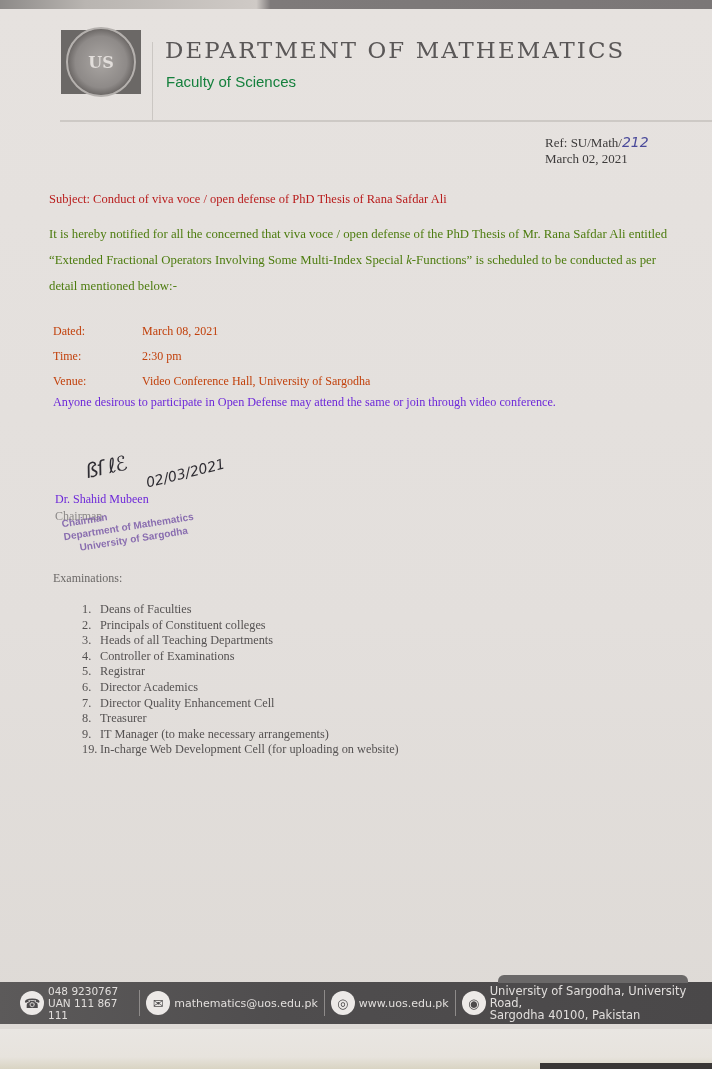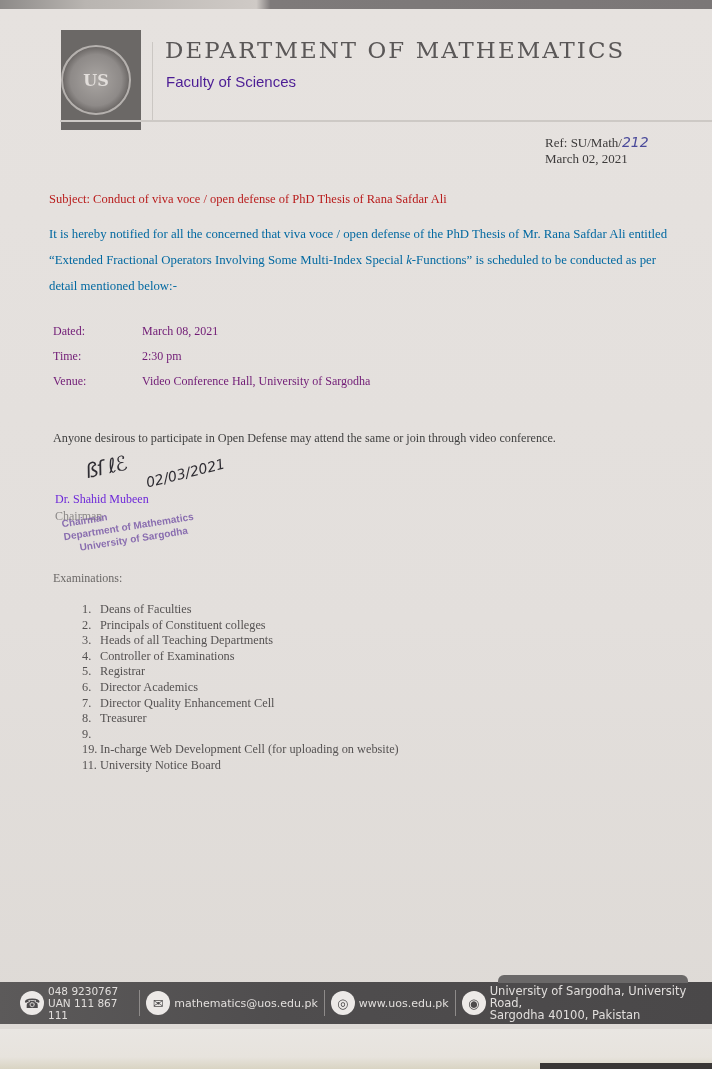--- a/index.html
+++ b/index.html
@@ -11,65 +11,65 @@
   }
   .top-strip {
     position: absolute; left: 0; top: 0; width: 712px; height: 9px;
     background: linear-gradient(90deg, #8d8a88 0%, #b9b5b1 12%, #cfcac6 36%, #7e7a7a 38%, #7b7777 100%);
   }
   .page {
     position: absolute; left: 0; top: 9px; width: 712px; height: 1020px;
     background: linear-gradient(180deg, #e6e2df 0%, #e3dfdc 60%, #dedad6 100%);
   }
   .logo {
-    position: absolute; left: 61px; top: 30px; width: 80px; height: 100px;
+    position: absolute; left: 61px; top: 30px; width: 80px; height: 64px;
     background: #6b6866;
-    display: flex; align-items: center; 
+    display: flex; align-items: center; justify-content: center;
   }
   .logo .seal {
     width: 66px; height: 66px; border-radius: 50%;
     background: radial-gradient(circle, #a9a5a2 0%, #8e8a88 55%, #6e6a68 70%, #9a9693 74%, #7a7674 100%);
     border: 2px solid #b5b1ae;
     display: flex; align-items: center; justify-content: center;
     font-family: "DejaVu Serif", serif; font-weight: bold; font-size: 16px; color: #e2dedb;
   }
   .head-divider {
     position: absolute; left: 152px; top: 42px; width: 1px; height: 80px; background: #cbc7c3;
   }
   .dept-title {
     position: absolute; left: 165px; top: 38px;
     font-family: "DejaVu Serif", serif; font-weight: 200; font-size: 22px; letter-spacing: 2px;
     color: #5a5757; transform: scaleX(1.04); transform-origin: left;
   }
   .faculty {
     position: absolute; left: 166px; top: 73px;
-    font-family: "Liberation Sans", sans-serif; font-size: 15px; color: #4c1d95;
+    font-family: "Liberation Sans", sans-serif; font-size: 15px; color: #15803d;
   }
   .rule {
     position: absolute; left: 60px; top: 120px; width: 652px; height: 2px; background: #cdc9c5;
   }
   .ref {
     position: absolute; left: 545px; top: 134px; font-size: 13px; line-height: 16px; color: #3d3b3b;
   }
   .ref .hand {
     font-family: "DejaVu Sans", sans-serif; color: #4a4a9a; font-size: 14px; font-style: italic;
   }
   .ref .date-line { display:block; }
   .subject {
     position: absolute; left: 49px; top: 192px; font-size: 12.5px; color: #b91c1c;
   }
   .body-para {
     position: absolute; left: 49px; top: 221px; width: 625px;
-    font-size: 12.8px; line-height: 26px; color: #0369a1;
-  }
-  .details { position: absolute; left: 53px; top: 321px; font-size: 12px; color: #701a75; }
+    font-size: 12.8px; line-height: 26px; color: #4d7c0f;
+  }
+  .details { position: absolute; left: 53px; top: 321px; font-size: 12px; color: #c2410c; }
   .details .row { display: flex; height: 25px; line-height: 20px; }
   .details .lbl { width: 89px; }
   .notice {
-    position: absolute; left: 53px; top: 431px; font-size: 12.2px; color: #404040; font-family: Liberation Serif, serif;
+    position: absolute; left: 53px; top: 395px; font-size: 12.2px; color: #6d28d9; font-family: Liberation Serif, serif;
   }
   .sign-area { position: absolute; left: 55px; top: 455px; width: 260px; height: 110px; }
   .signature {
     position: absolute; left: 30px; top: 0px;
     font-family: "DejaVu Sans", sans-serif; font-style: italic; font-size: 20px;
     color: #2f2d33; transform: rotate(-12deg); letter-spacing: -1px;
   }
   .sig-date {
     position: absolute; left: 90px; top: 10px;
     font-family: "DejaVu Sans", sans-serif; font-style: italic; font-size: 14px;
@@ -201,28 +201,25 @@
   <li>
       <span class="num">7.</span>
       <span>Director Quality Enhancement Cell</span>
     </li>
   <li>
       <span class="num">8.</span>
       <span>Treasurer</span>
     </li>
   <li>
       <span class="num">9.</span>
+      <span>IT Manager (to make necessary arrangements)</span>
     </li>
   <li>
       <span class="num">19.</span>
       <span>In-charge Web Development Cell (for uploading on website)</span>
-    </li>
-  <li>
-      <span class="num">11.</span>
-      <span>University Notice Board</span>
     </li>
 </ul>
 
 <div class="footer">
   <div class="tab-bump"></div>
   <div class="f-item" style="padding-left:20px;">
     <span class="f-icon">☎</span>
     <span class="f-two">
       <span>048 9230767</span>
       <span>UAN 111 867 111</span>

